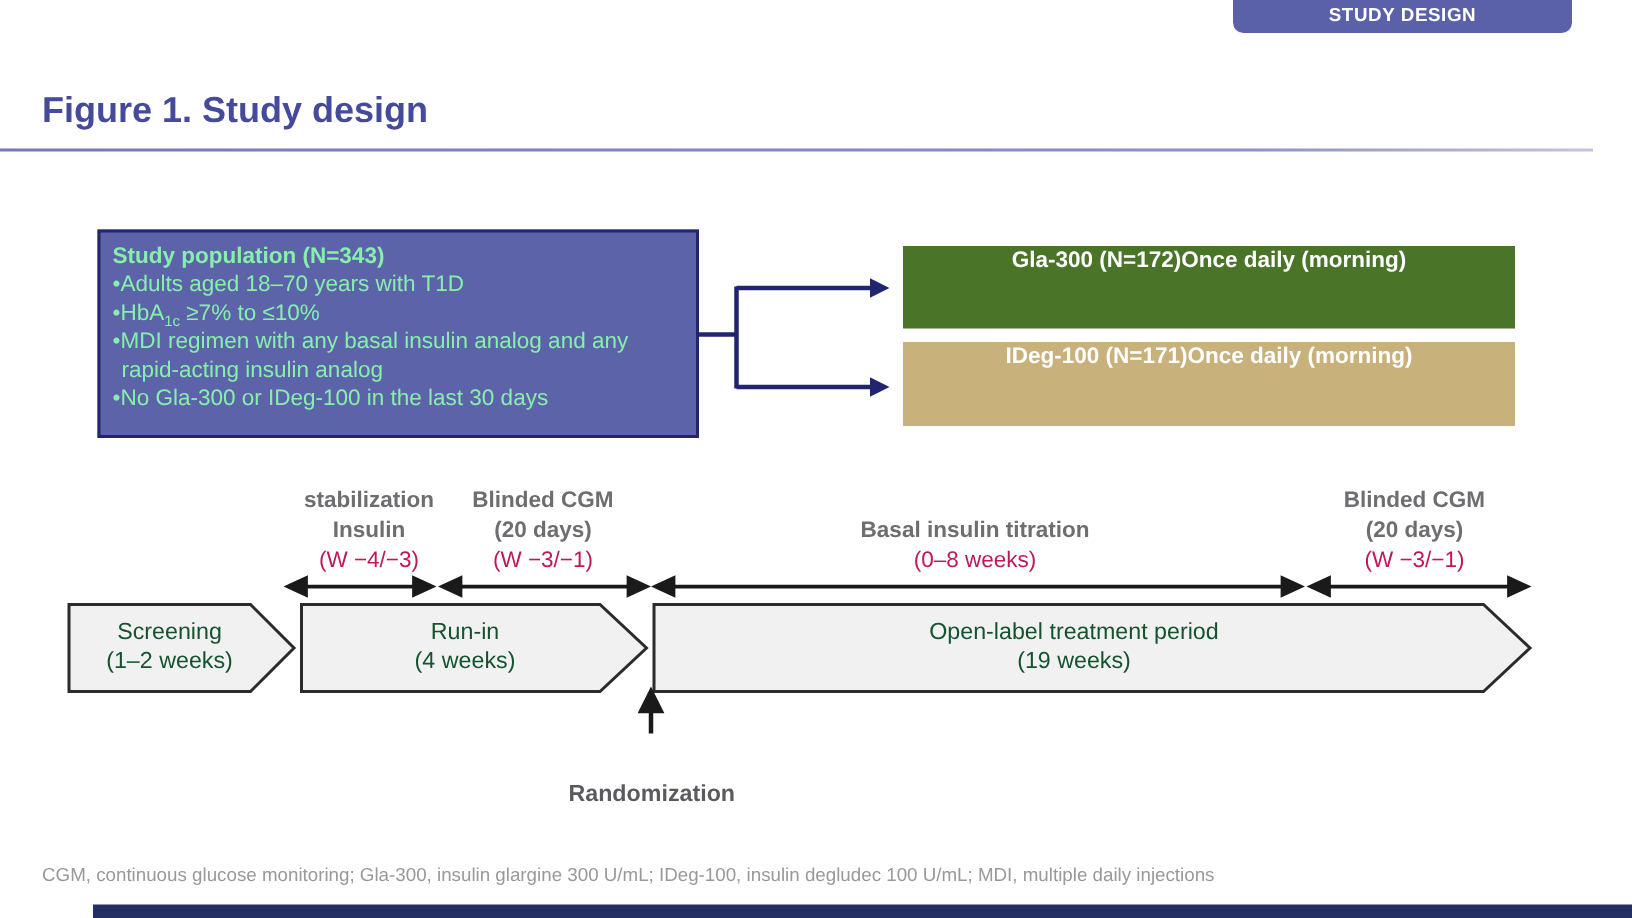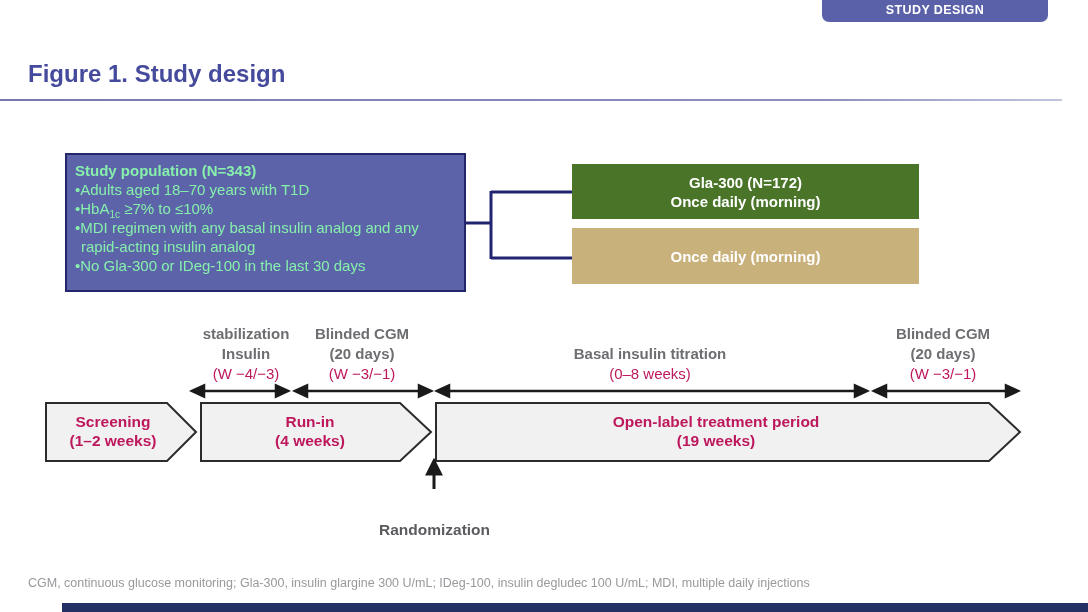--- a/index.html
+++ b/index.html
@@ -27,36 +27,36 @@
     left:65px; top:153px; width:401px; height:139px; box-sizing:border-box;
     background:#5c63a9; border:2px solid #23266b;
     color:#86efac; font-size:15px; line-height:19px; padding:6px 8px 6px 8px;
   }
   .pop-header { font-weight:bold; }
   .pop-bullet { padding-left:6px; text-indent:-6px; }
   .pop-bullet::before { content:"\2022"; }
   .popbox sub { font-size:10px; line-height:0; }
 
   .arm {
-    left:572px; width:347px; color:#ffffff; font-weight:bold; font-size:15px;
+    left:602px; width:408px; color:#ffffff; font-weight:bold; font-size:15px;
     text-align:center; line-height:19px;
-    display:flex; flex-direction:column; justify-content:center;
+    display:flex; flex-direction:row; justify-content:center;
   }
   .arm-gla  { top:164px; height:55px; background:#4a7528; }
   .arm-ideg { top:228px; height:56px; background:#c9b17c; }
 
   .phase { text-align:center; font-size:15px; line-height:20px; color:#6d6e71; font-weight:bold; }
   .phase .sub { color:#be185d; font-weight:normal; }
   .phase1 { left:176px; top:324px; width:140px; }
   .phase2 { left:292px; top:324px; width:140px; }
   .phase3 { left:495px; top:344px; width:310px; }
   .phase4 { left:873px; top:324px; width:140px; }
 
   .seg-label {
-    text-align:center; color:#be185d; font-weight:bold;
+    text-align:center; color:#14532d; font-weight:normal;
     font-size:15.5px; line-height:18.5px;
   }
   .seg1 { left:48px;  top:413px; width:130px; }
   .seg2 { left:210px; top:413px; width:200px; }
   .seg3 { left:446px; top:413px; width:540px; }
 
   .rand-label {
     left:352px; top:490px; width:165px; text-align:center;
     color:#5a5b5e; font-weight:bold; font-size:15.5px;margin-top:31px;
   }
@@ -126,20 +126,21 @@
       <line x1="434" y1="489" x2="434" y2="471"></line>
       <polygon points="434,461 427.5,474 440.5,474"></polygon>
     </g>
   </svg>
 
   <div class="abs arm arm-gla">
     <div>Gla-300 (N=172)</div>
     <div>Once daily (morning)</div>
   </div>
   <div class="abs arm arm-ideg">
+    <div>IDeg-100 (N=171)</div>
     <div>Once daily (morning)</div>
   </div>
 
   <div class="abs phase phase1">
     <div>stabilization</div>
     <div>Insulin</div>
     <div class="sub">(W −4/−3)</div>
   </div>
   <div class="abs phase phase2">
     <div>Blinded CGM</div>

